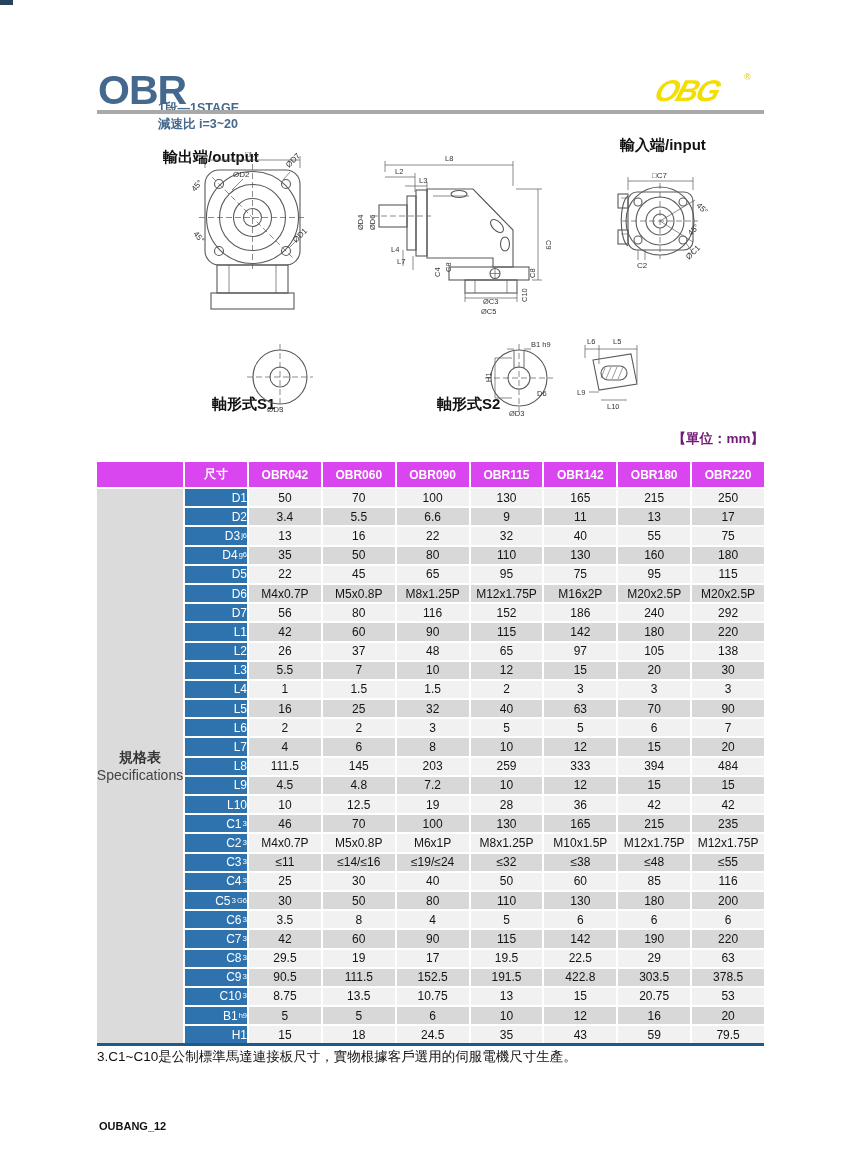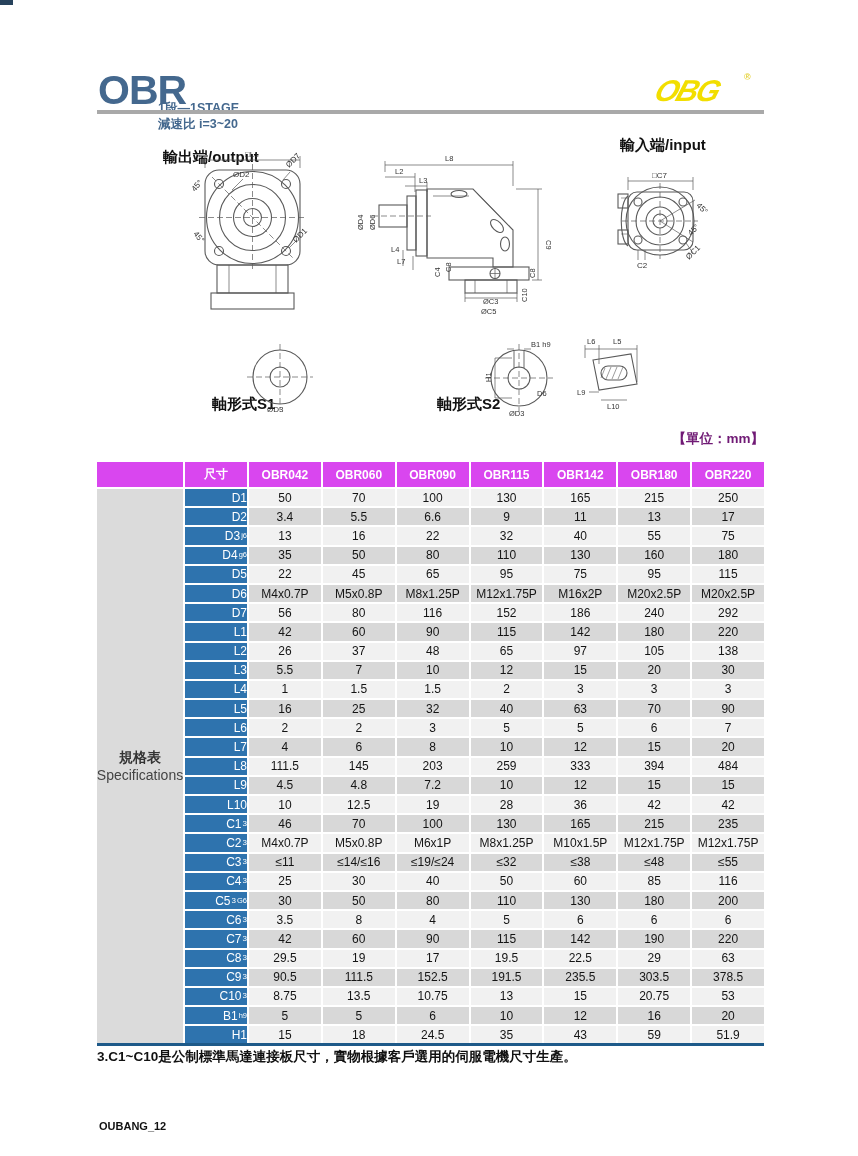--- a/index.html
+++ b/index.html
@@ -35,21 +35,21 @@
   .lcell{background:#2E73AE;color:#fff;font-size:12px;display:flex;align-items:center;justify-content:flex-end;}
   .lcell sup{font-size:8px;margin-left:1px;line-height:0;}
   .lcell sub{font-size:7.5px;margin-left:1px;line-height:0;}
   .dcell{font-size:12px;display:flex;align-items:center;justify-content:center;color:#141414;}
   .dcell.odd{background:#F1F1F1;}
   .dcell.even{background:#D8D8D8;}
   .corner{background:#DBDBDB;display:flex;flex-direction:column;align-items:center;justify-content:center;}
   .corner-zh{font-size:14px;font-weight:bold;color:#333;}
   .corner-en{font-size:14px;color:#444;}
   
-  #footnote{left:97px;top:1048px;width:640px;font-size:13.5px;font-weight:bold;color:#111;}
+  #footnote{left:97px;top:1048px;width:640px;font-size:13.5px;font-weight:normal;color:#111;}
   #page-footer{left:99px;top:1120px;font-size:11px;font-weight:bold;color:#111;}
 </style>
 </head>
 <body>
 
 <div class="abs" id="corner-artifact"></div>
 
 <div class="abs" id="title">OBR</div>
 <div class="abs" id="subtitle">1段—1STAGE
 減速比 i=3~20</div>
@@ -512,21 +512,21 @@
     <div class="dcell odd">29</div>
     <div class="dcell odd">63</div>
     <div class="lcell">
       <span>C9</span>
       <sup>3</sup>
     </div>
     <div class="dcell even">90.5</div>
     <div class="dcell even">111.5</div>
     <div class="dcell even">152.5</div>
     <div class="dcell even">191.5</div>
-    <div class="dcell even">235.5</div>
+    <div class="dcell even">422.8</div>
     <div class="dcell even">303.5</div>
     <div class="dcell even">378.5</div>
     <div class="lcell">
       <span>C10</span>
       <sup>3</sup>
     </div>
     <div class="dcell odd">8.75</div>
     <div class="dcell odd">13.5</div>
     <div class="dcell odd">10.75</div>
     <div class="dcell odd">13</div>
@@ -546,17 +546,17 @@
     <div class="dcell even">20</div>
     <div class="lcell">
       <span>H1</span>
     </div>
     <div class="dcell odd">15</div>
     <div class="dcell odd">18</div>
     <div class="dcell odd">24.5</div>
     <div class="dcell odd">35</div>
     <div class="dcell odd">43</div>
     <div class="dcell odd">59</div>
-    <div class="dcell odd">51.9</div>
+    <div class="dcell odd">79.5</div>
   </div>
 
 <div class="abs" id="footnote">3.C1~C10是公制標準馬達連接板尺寸，實物根據客戶選用的伺服電機尺寸生產。</div>
 <div class="abs" id="page-footer">OUBANG_12</div>
 
 </body></html>

